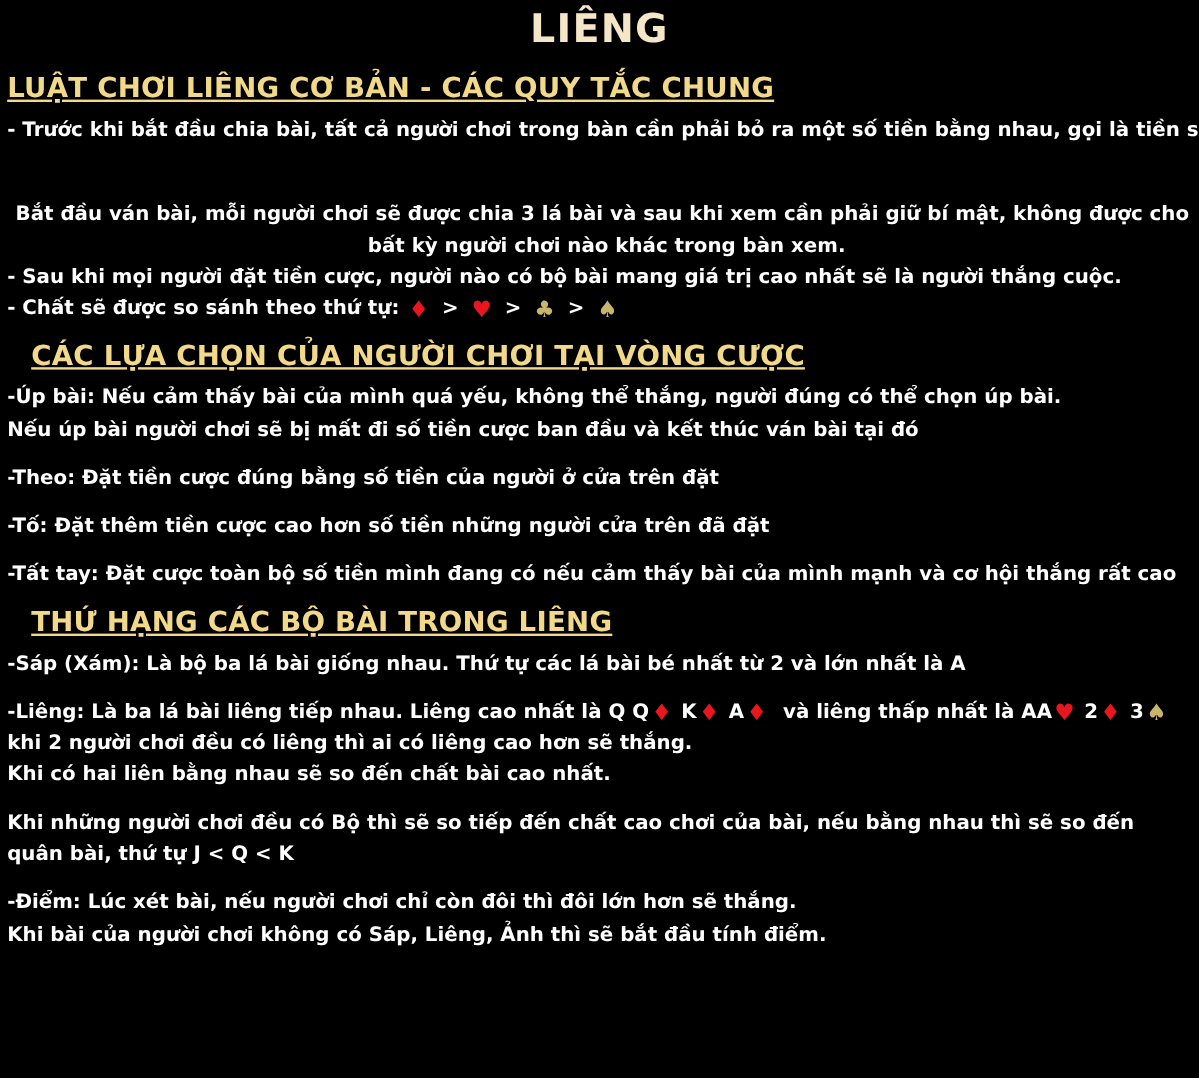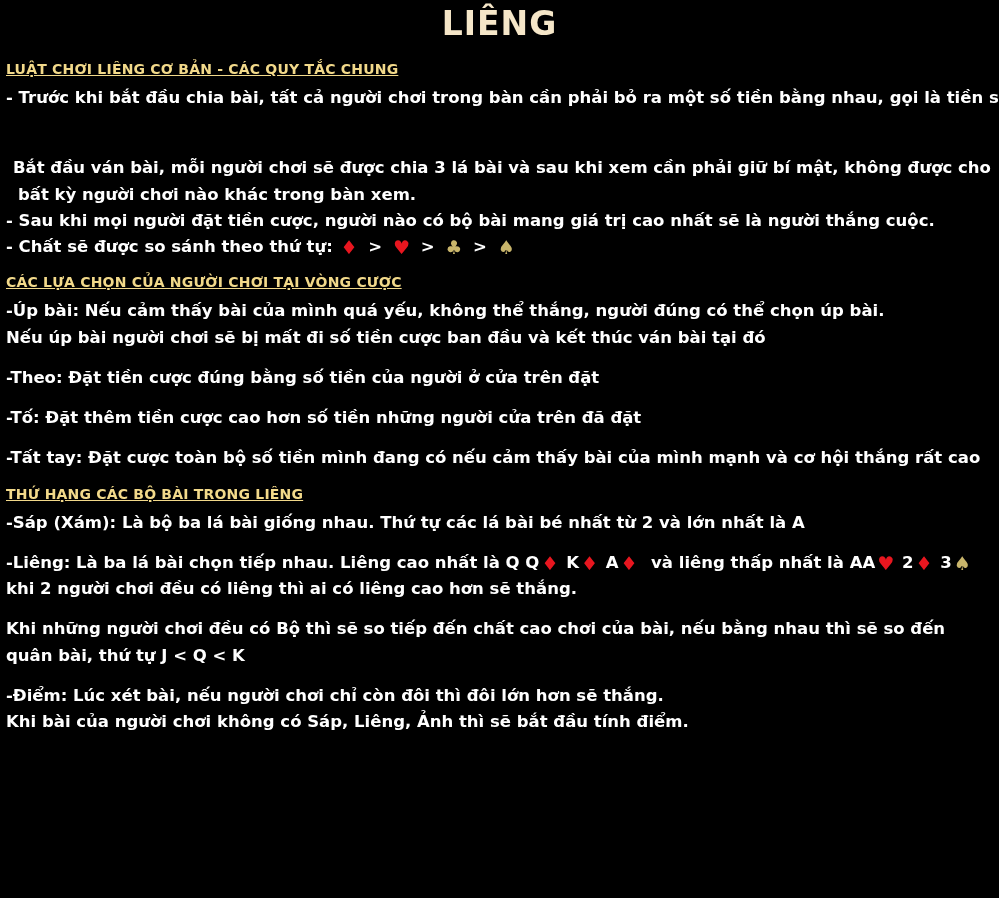--- a/index.html
+++ b/index.html
@@ -29,45 +29,46 @@
     font-size: 33px;
     letter-spacing: 1px;
     color: #f5e6c8;
     padding-top: 4px;
     padding-bottom: 4px;
     text-shadow: 0 1px 2px #000;
   }
   .h-section {
     color: #f2d98a;
     font-weight: bold;
-    font-size: 14px;
+    font-size: 23px;
     text-decoration: underline;
     margin: 14px 0 10px 0;
     letter-spacing: 0.2px;
   }
   .h-section.tight {
     margin-top: 16px;
+    margin-left: 20px;
   }
   .body-text {
     font-size: 16.5px;
     line-height: 1.35;
     color: #ffffff;
     font-weight: bold;
   }
   .para {
     margin: 0 0 4px 0;
   }
   .blockgap {
     height: 14px;
   }
   .line {
     white-space: nowrap;
   }
   .indent1 { padding-left: 7px; margin-top: 48px; }
-  .indent2 { padding-left: 12px; }
+  .indent2 { padding-left: 12px; text-align: center; }
 
   
   .suit {
     display: inline-block;
     font-size: 17px;
     line-height: 1;
     vertical-align: -2px;
     margin: 0 2px;
   }
   .suit.red { color: #e8161f; }
@@ -122,29 +123,30 @@
     <div class="para line">-Tất tay: Đặt cược toàn bộ số tiền mình đang có nếu cảm thấy bài của mình mạnh và cơ hội thắng rất cao</div>
   </div>
 
   <div class="h-section tight">THỨ HẠNG CÁC BỘ BÀI TRONG LIÊNG</div>
 
   <div class="body-text">
     <div class="para line">-Sáp (Xám): Là bộ ba lá bài giống nhau. Thứ tự các lá bài bé nhất từ 2 và lớn nhất là A</div>
     <div class="blockgap"></div>
 
     <div class="para line">
-      <span>-Liêng: Là ba lá bài chọn tiếp nhau. Liêng cao nhất là Q</span>
+      <span>-Liêng: Là ba lá bài liêng tiếp nhau. Liêng cao nhất là Q</span>
       <span>Q</span><span class="suit dia suit-big">♦</span>
       <span>K</span><span class="suit dia suit-big">♦</span>
       <span>A</span><span class="suit dia suit-big">♦</span>
       &nbsp;<span>và liêng thấp nhất là A</span><span>A</span><span class="suit red suit-big">♥</span>
       <span>2</span><span class="suit dia suit-big">♦</span>
       <span>3</span><span class="suit spade suit-big">♠</span>
     </div>
     <div class="para line">khi 2 người chơi đều có liêng thì ai có liêng cao hơn sẽ thắng.</div>
+    <div class="para line">Khi có hai liên bằng nhau sẽ so đến chất bài cao nhất.</div>
 
     <div class="blockgap"></div>
 
     <div class="para line">Khi những người chơi đều có Bộ thì sẽ so tiếp đến chất cao chơi của bài, nếu bằng nhau thì sẽ so đến</div>
     <div class="para line">quân bài, thứ tự J &lt; Q &lt; K</div>
 
     <div class="blockgap"></div>
 
     <div class="para line">-Điểm: Lúc xét bài, nếu người chơi chỉ còn đôi thì đôi lớn hơn sẽ thắng.</div>
     <div class="para line">Khi bài của người chơi không có Sáp, Liêng, Ảnh thì sẽ bắt đầu tính điểm.</div>

